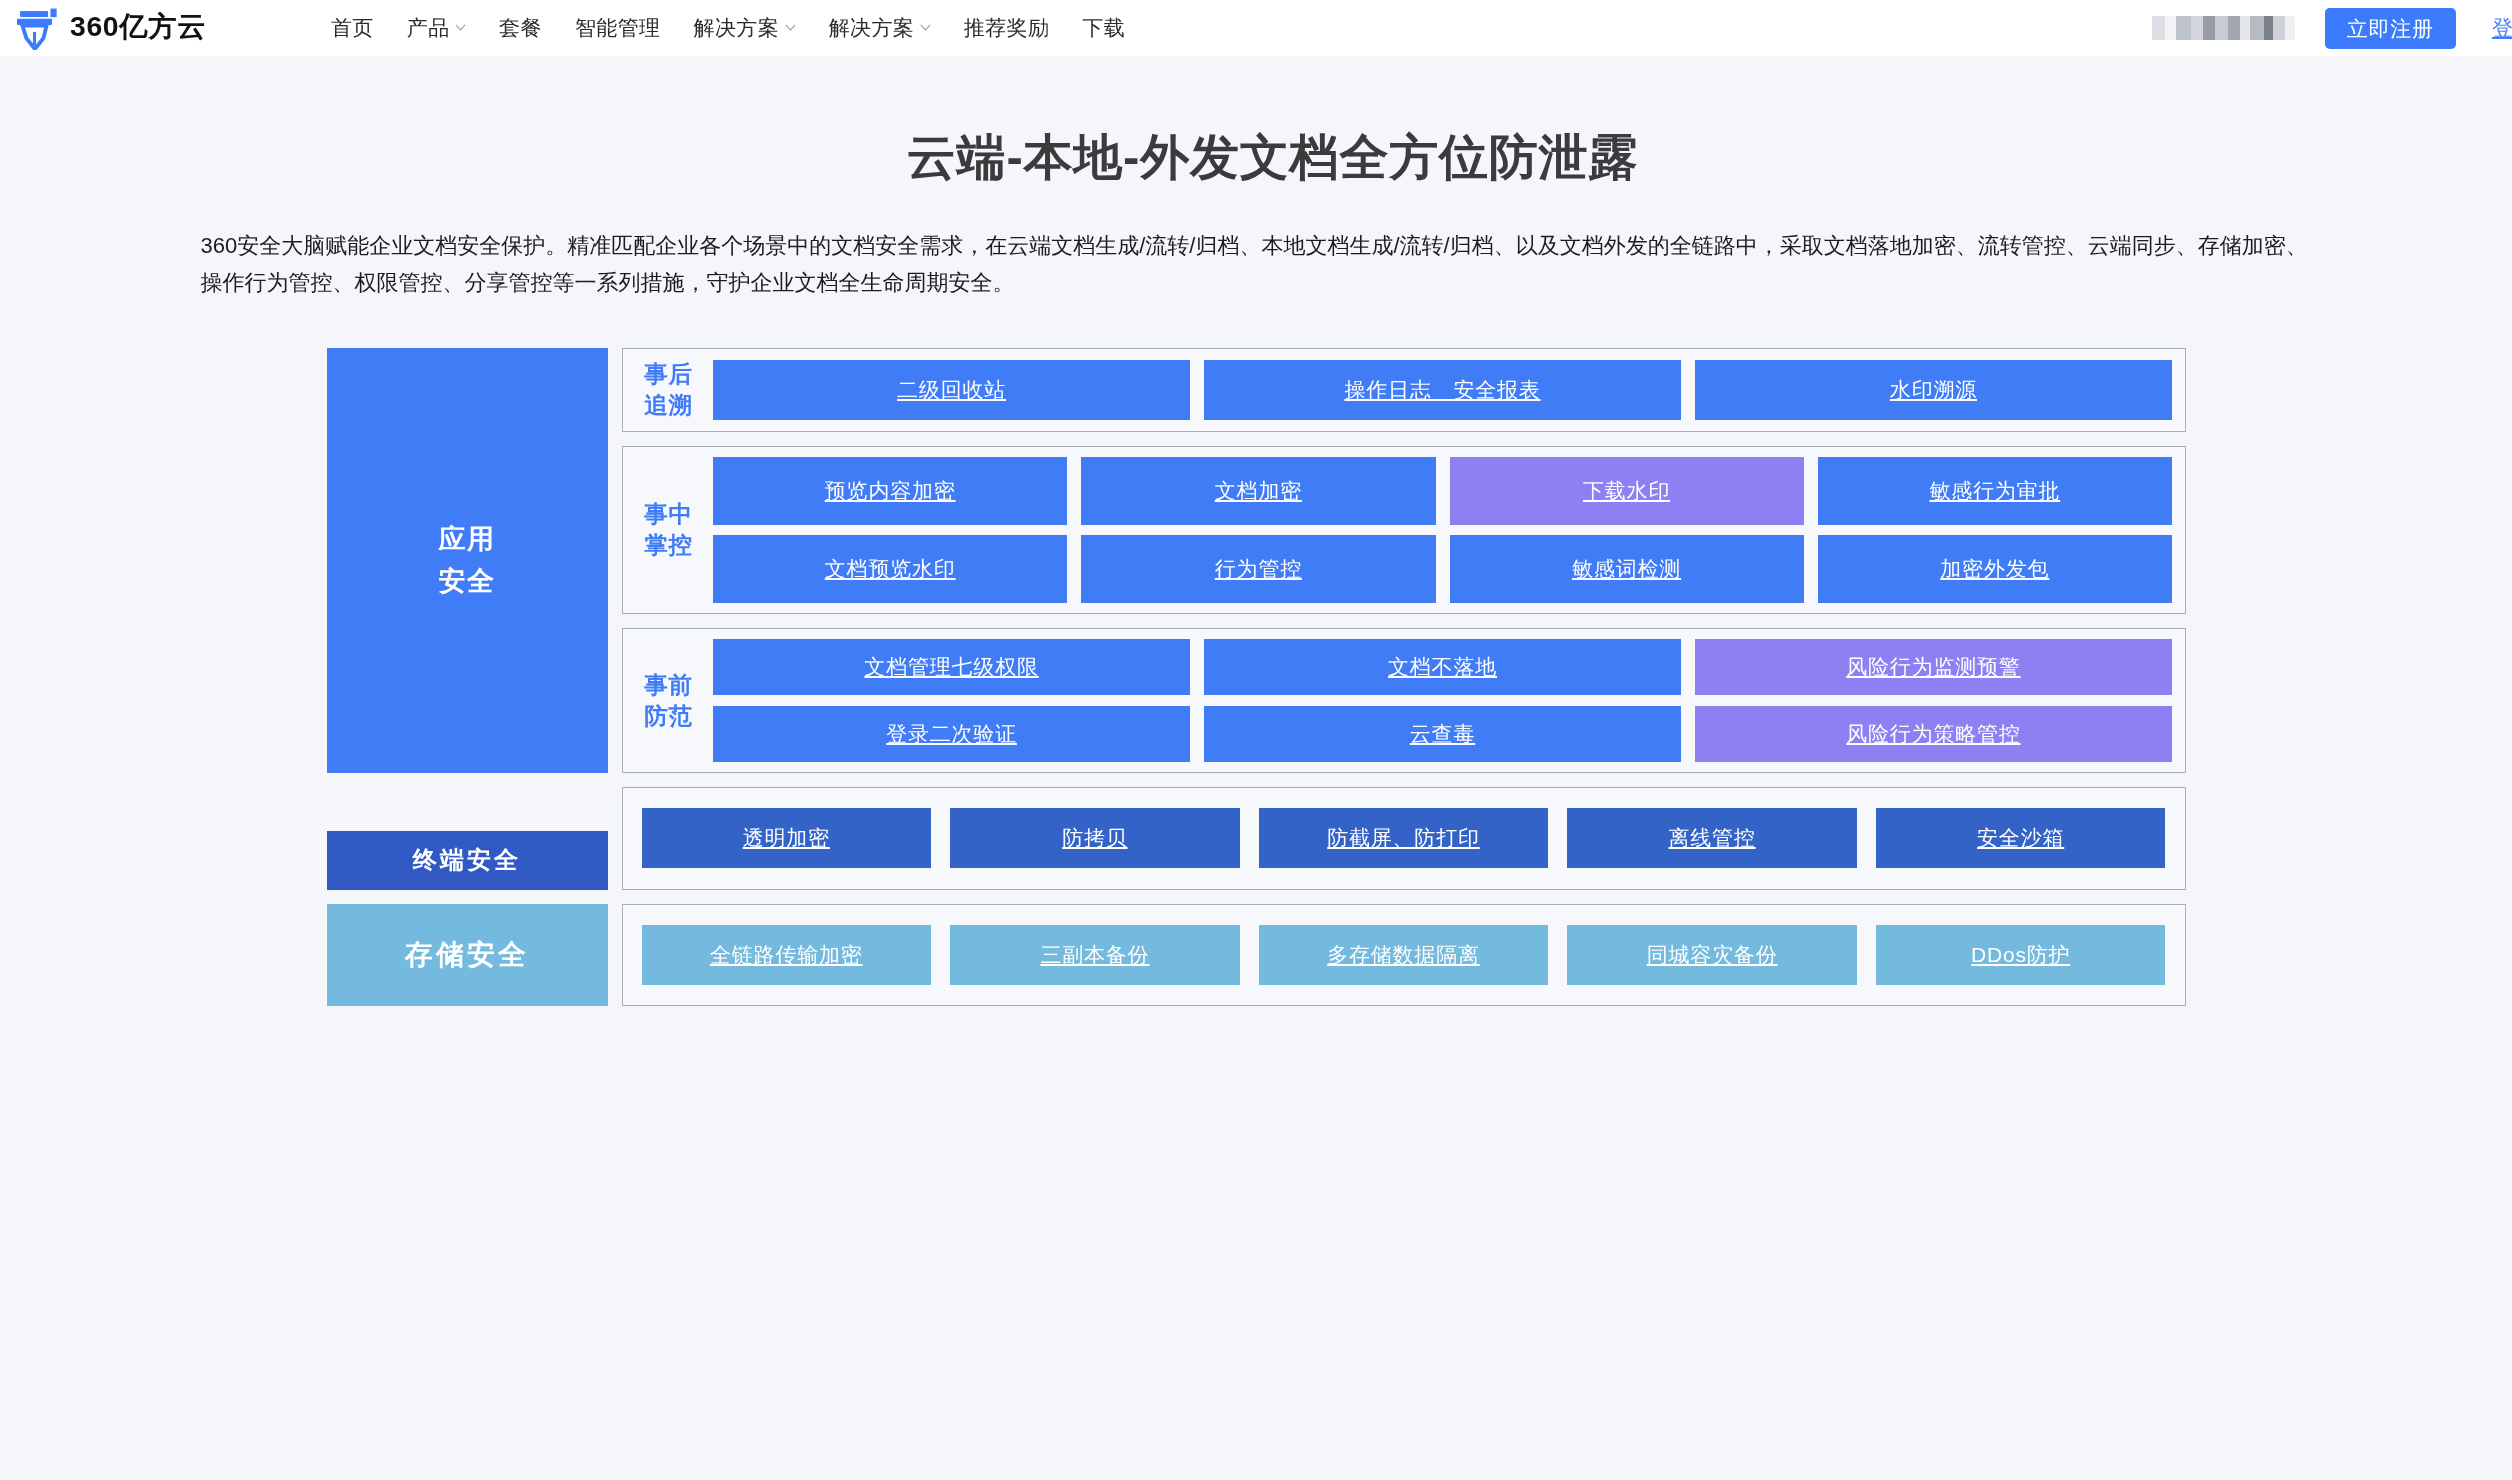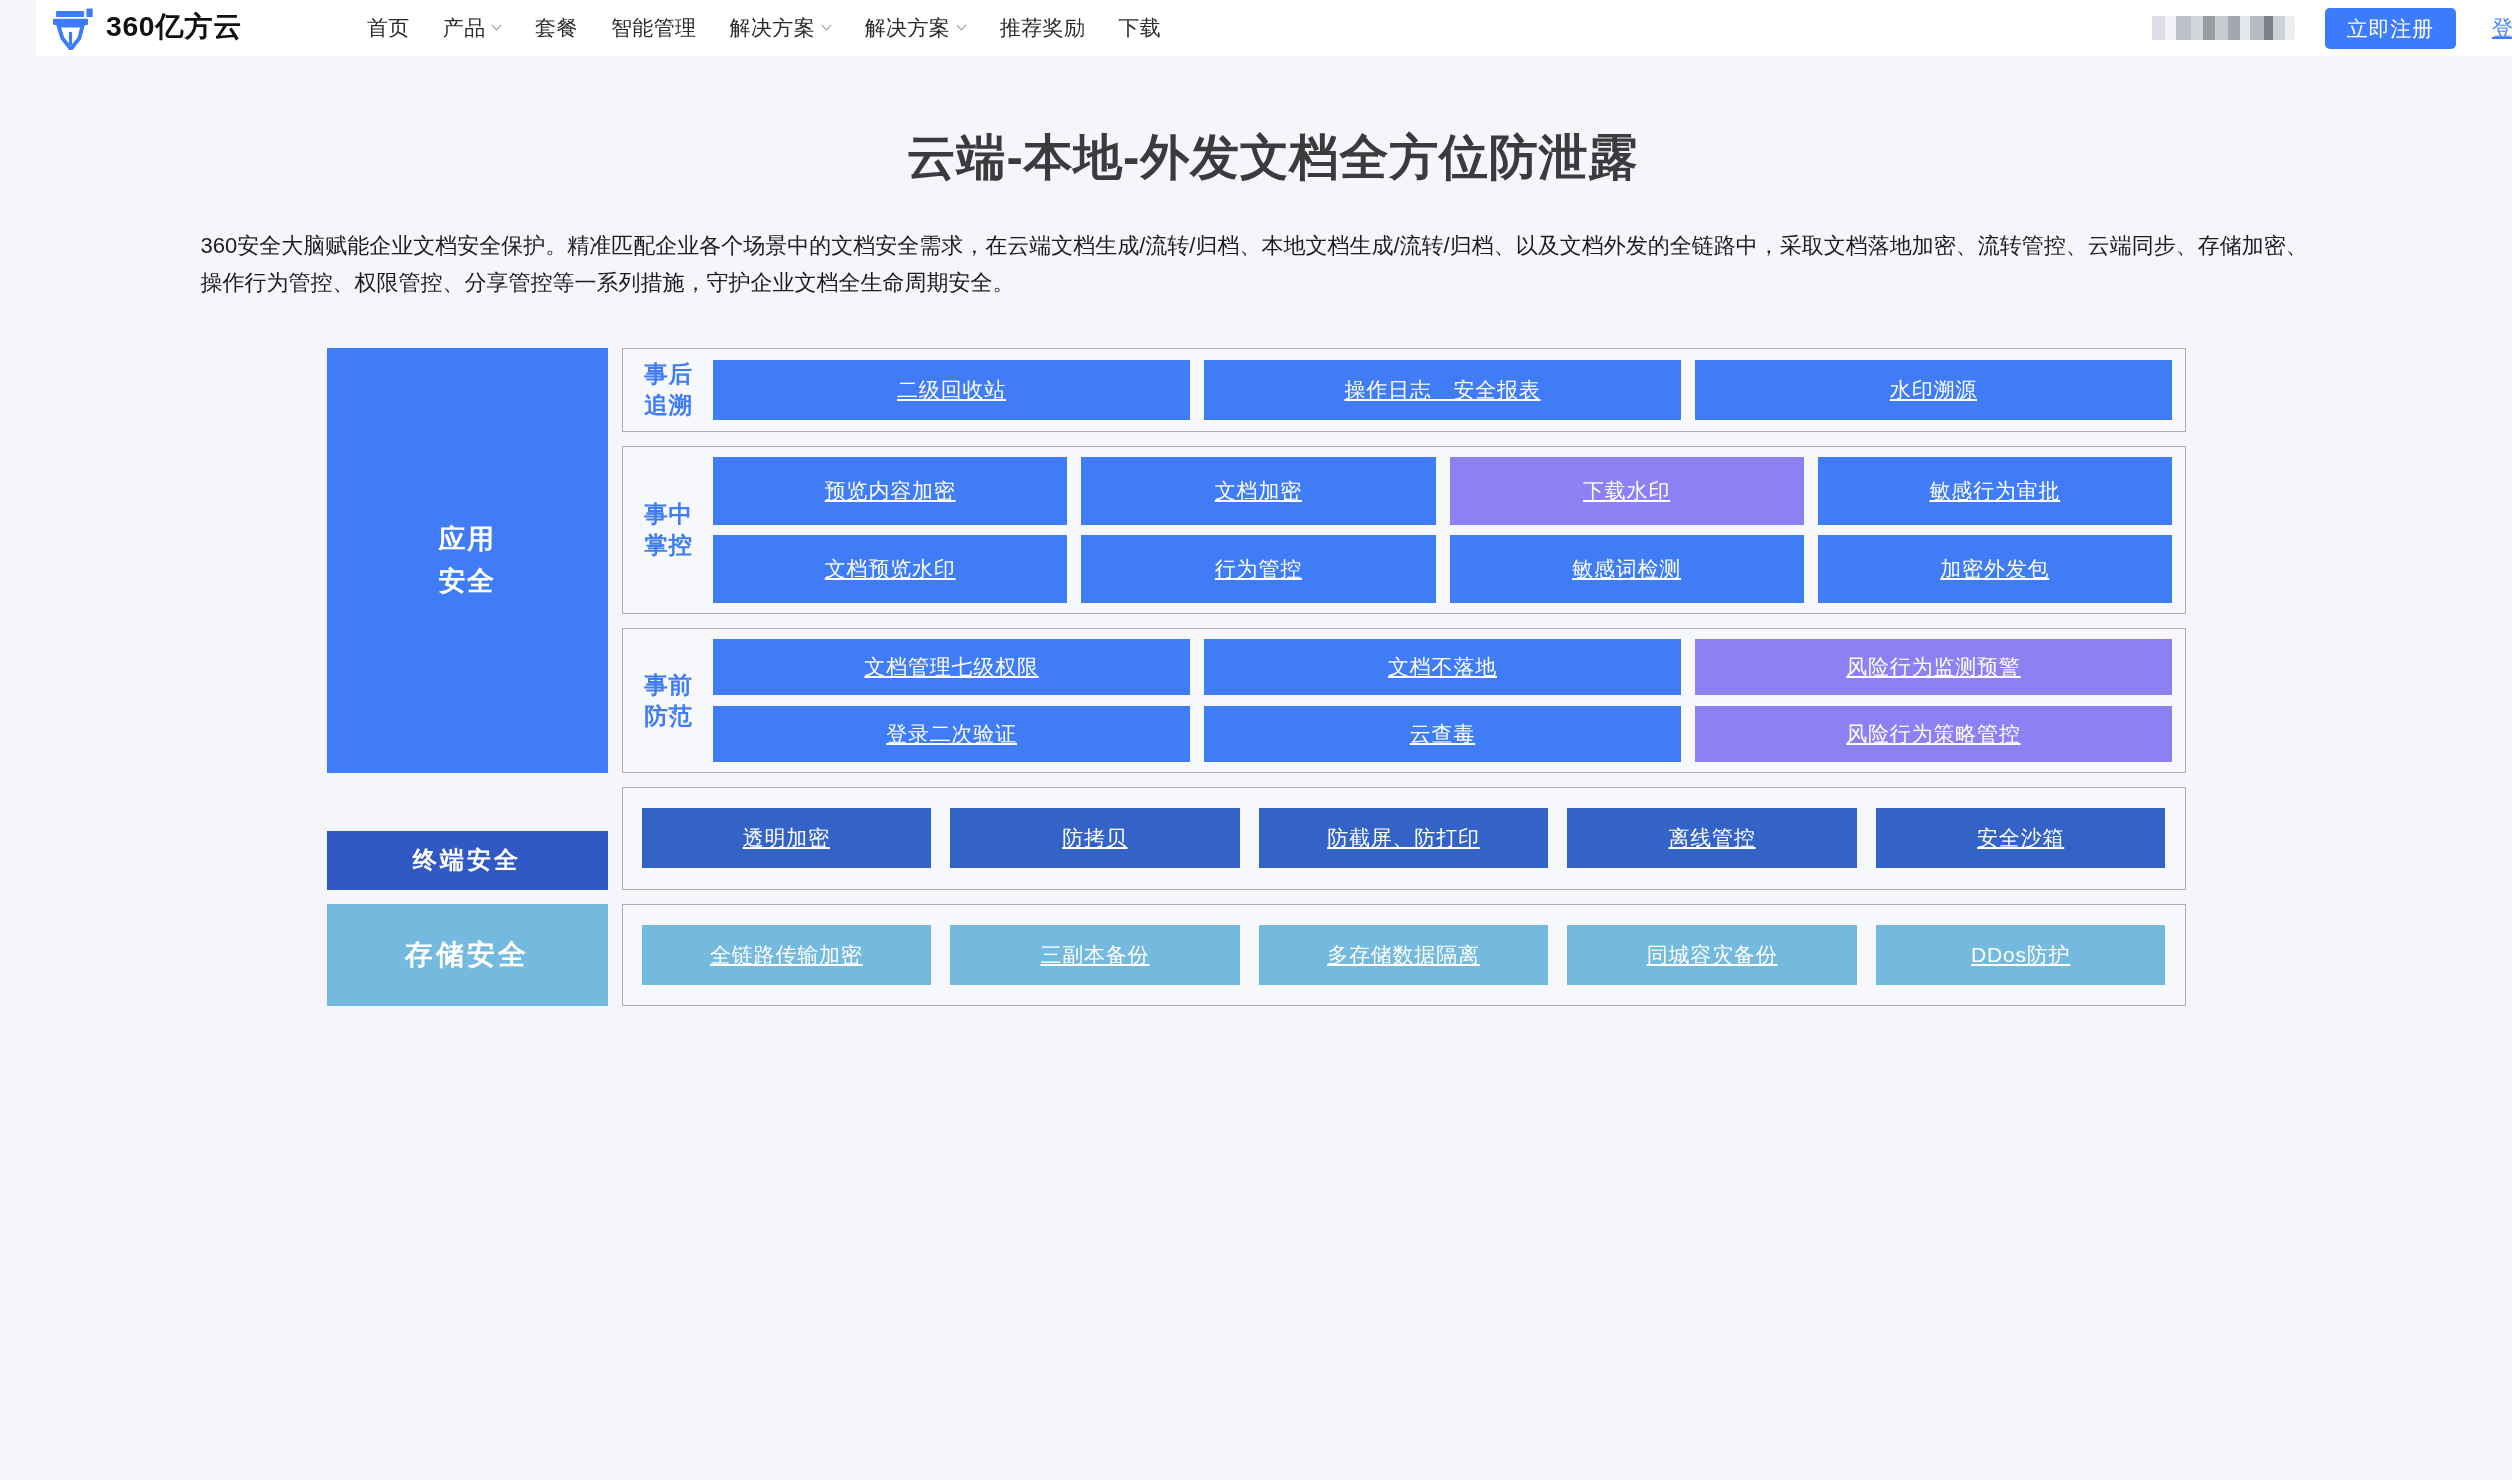--- a/index.html
+++ b/index.html
@@ -12,21 +12,20 @@
 
   
   .header {
     position: relative;
     height: 56px;
     background: #ffffff;
     display: flex;
     align-items: center;
     padding: 0 0 0 17.3px;
     border-bottom: 0.8px solid #ffffff;
-    margin-left: 36px;
   }
   .logo-wrap { display: flex; align-items: center; gap: 11px; flex: 0 0 auto; }
   .logo-mark { width: 42px; height: 44px; display: block; }
   .logo-text { height: 31px; display: block; }
 
   .nav { display: flex; align-items: flex-start; margin-left: 42px; gap: 0; }
   .nav-item {
     display: flex; align-items: center; gap: 5.5px;
     font-size: 21px; color: #2b2b2b; letter-spacing: 0.4px;
     padding: 0 16.5px; white-space: nowrap; cursor: pointer;

